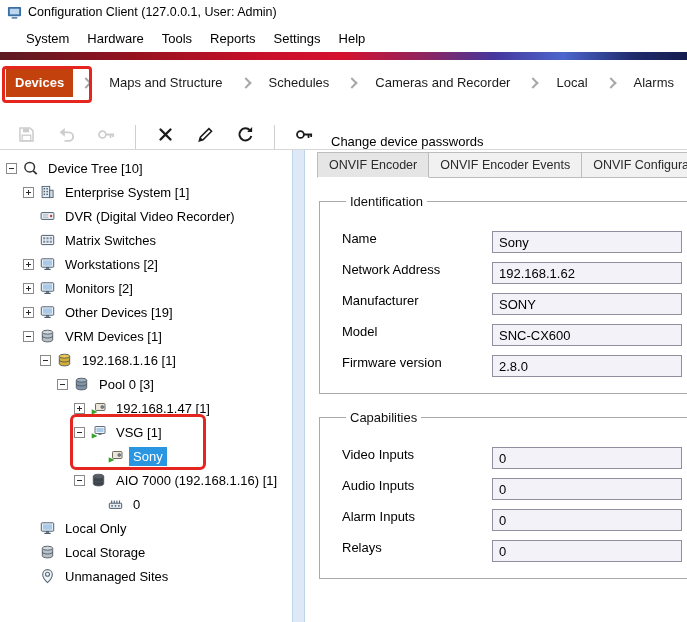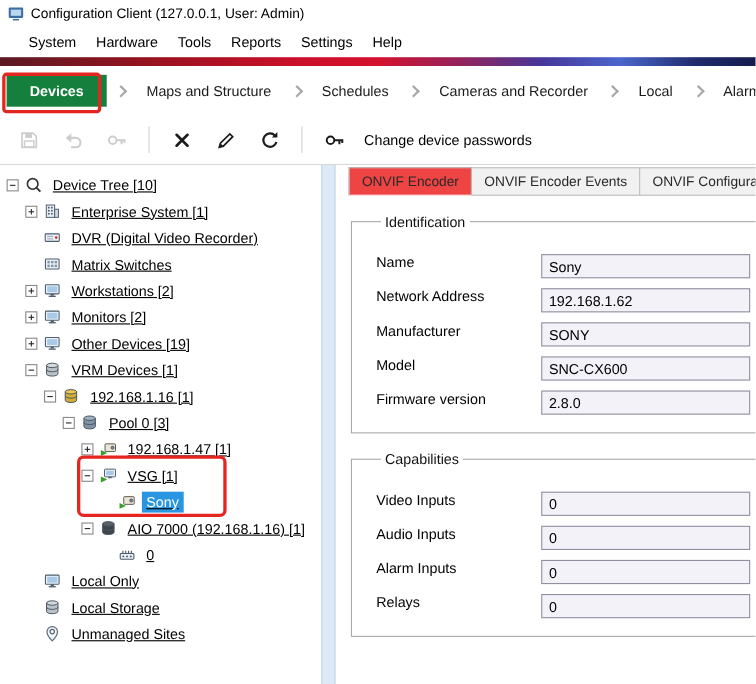--- a/index.html
+++ b/index.html
@@ -18,36 +18,36 @@
   .menubar { height:28px; display:flex; align-items:center; padding-left:17px; background:#fff; }
   .menu-item { font-size:13px; padding:4px 9px; cursor:default; }
 
   
   .stripe { height:8px;
     background:linear-gradient(90deg,#5c1a22 0%,#98121f 20%,#c8102a 38%,#d5112e 50%,#8c2560 62%,#45379c 72%,#4c66cc 82%,#202b6d 92%,#141c4e 100%); }
 
   
   .tabbar { height:45px; display:flex; align-items:center; padding-left:6px; background:#fff; overflow:hidden; }
   .nav-tab { font-size:13px; color:#1a1a1a; padding:6px 10px; white-space:nowrap; cursor:default; }
-  .nav-tab.active { background:#15803d; color:#fff; font-weight:bold; padding:7px 21px; }
+  .nav-tab.active { background:#c2410c; color:#fff; font-weight:bold; padding:7px 9px; }
   .chev { width:8px; height:8px; border-top:2px solid #a8a8a8; border-right:2px solid #a8a8a8;
           transform:rotate(45deg); margin:0 9px; flex:none; }
 
   
-  .toolbar { height:44px; display:flex; align-items:center; padding-left:10px; gap:8px; background:#fff; }
+  .toolbar { height:44px; display:flex; align-items:flex-end; padding-left:10px; gap:8px; background:#fff; }
   .tbtn { width:32px; height:30px; display:flex; align-items:center; justify-content:center; background:none; border:none; cursor:default; }
   .tbtn svg { width:19px; height:19px; }
   .tsep { width:1px; height:24px; background:#cfcfcf; margin:0 5px; flex:none; }
   .dis { color:#cdcdcd; }
   .act { color:#1b1b1b; }
   .passwords-label { font-size:13px; margin-left:3px; white-space:nowrap; }
 
   
   .content { position:absolute; top:149px; left:0; right:0; bottom:0; display:flex; border-top:1px solid #d8d8d8; background:#fff; }
-  .tree-panel { width:292px; padding-top:6px; overflow:hidden;text-decoration:underline; }
+  .tree-panel { width:292px; padding-top:6px; overflow:hidden; }
   .vscroll { width:13px; background:#dde9f6; border-left:1px solid #c2d4e8; border-right:1px solid #c2d4e8; }
   .right-panel { flex:1; padding:2px 8px 0 12px; overflow:hidden; }
 
   
   .trow { height:24px; display:flex; align-items:center; white-space:nowrap;
           padding-left:calc(6px + var(--lvl)*17px); cursor:default; }
   .exp { width:11px; height:11px; flex:none; margin-right:5px; position:relative;
          border:1px solid #898989; background:#fff; }
   .exp::before { content:""; position:absolute; left:2px; right:2px; top:4px; height:1px; background:#2a2a2a; }
   .exp-plus::after { content:""; position:absolute; top:2px; bottom:2px; left:4px; width:1px; background:#2a2a2a; }
@@ -55,21 +55,21 @@
   .exp-none::before { display:none; }
   .ticon { width:17px; height:16px; flex:none; margin-right:5px; }
   .tlabel { font-size:13px; padding:2px 4px; }
   .tlabel.sel { background:#2a96e2; color:#fff; }
 
   
   .panel-tabs { display:flex; align-items:flex-end; height:26px; }
   .ptab { font-size:12.5px; padding:5px 11px; border:1px solid #bdbdbd; background:#f1f1f1;
           color:#2a2a2a; white-space:nowrap; cursor:default; }
   .ptab + .ptab { margin-left:-1px; }
-  .ptab.active { background:#ef4444; border-bottom-color:#fff; position:relative; z-index:2; }
+  .ptab.active { background:#e5e5e5; border-bottom-color:#fff; position:relative; z-index:2; }
 
   
   fieldset.group { border:1px solid #a9a9a9; margin:16px 4px 0 2px; padding:4px 12px 16px 22px; }
   fieldset.group legend { font-size:13px; padding:0 4px; margin-left:4px; color:#111; }
   .frow { display:flex; margin-top:9px; }
   .frow.first { margin-top:18px; }
   .flabel { width:150px; font-size:13px; flex:none; }
   .finput { flex:1; height:22px; background:#f3f2f9; border:1px solid #8f8fa0;
             font-family:inherit; font-size:13px; padding:0 6px; color:#000; }
 

